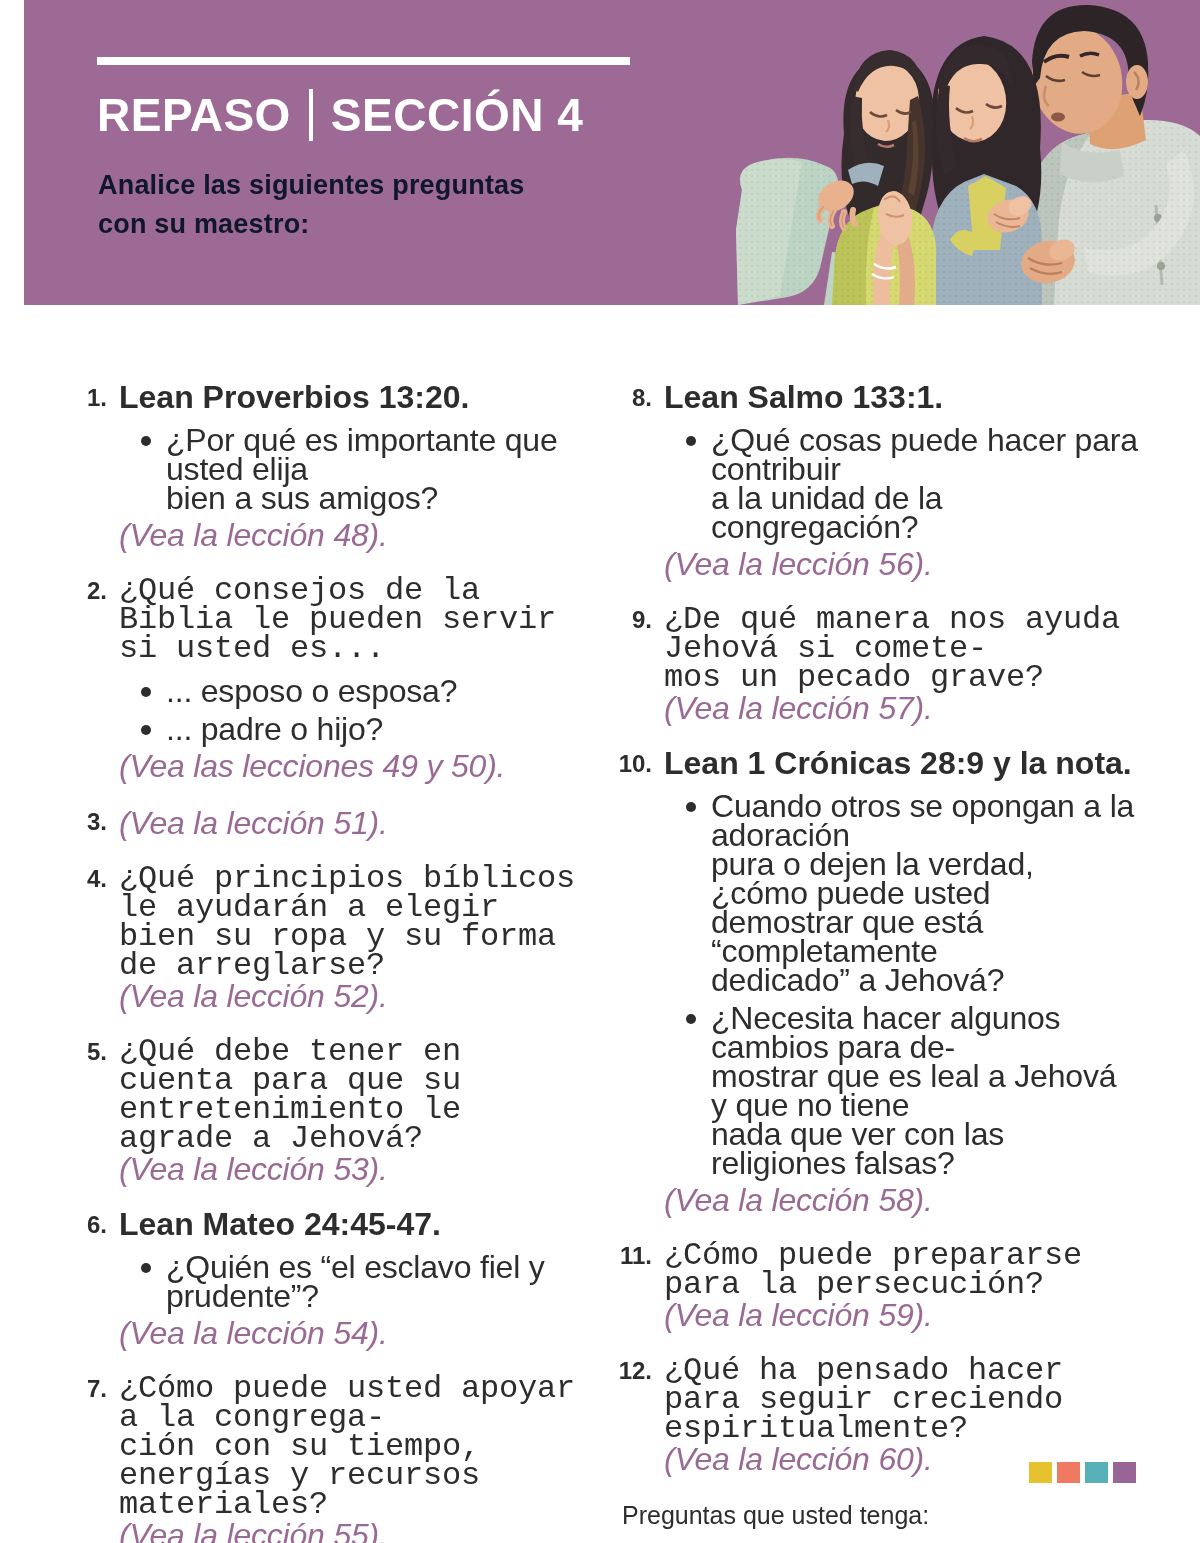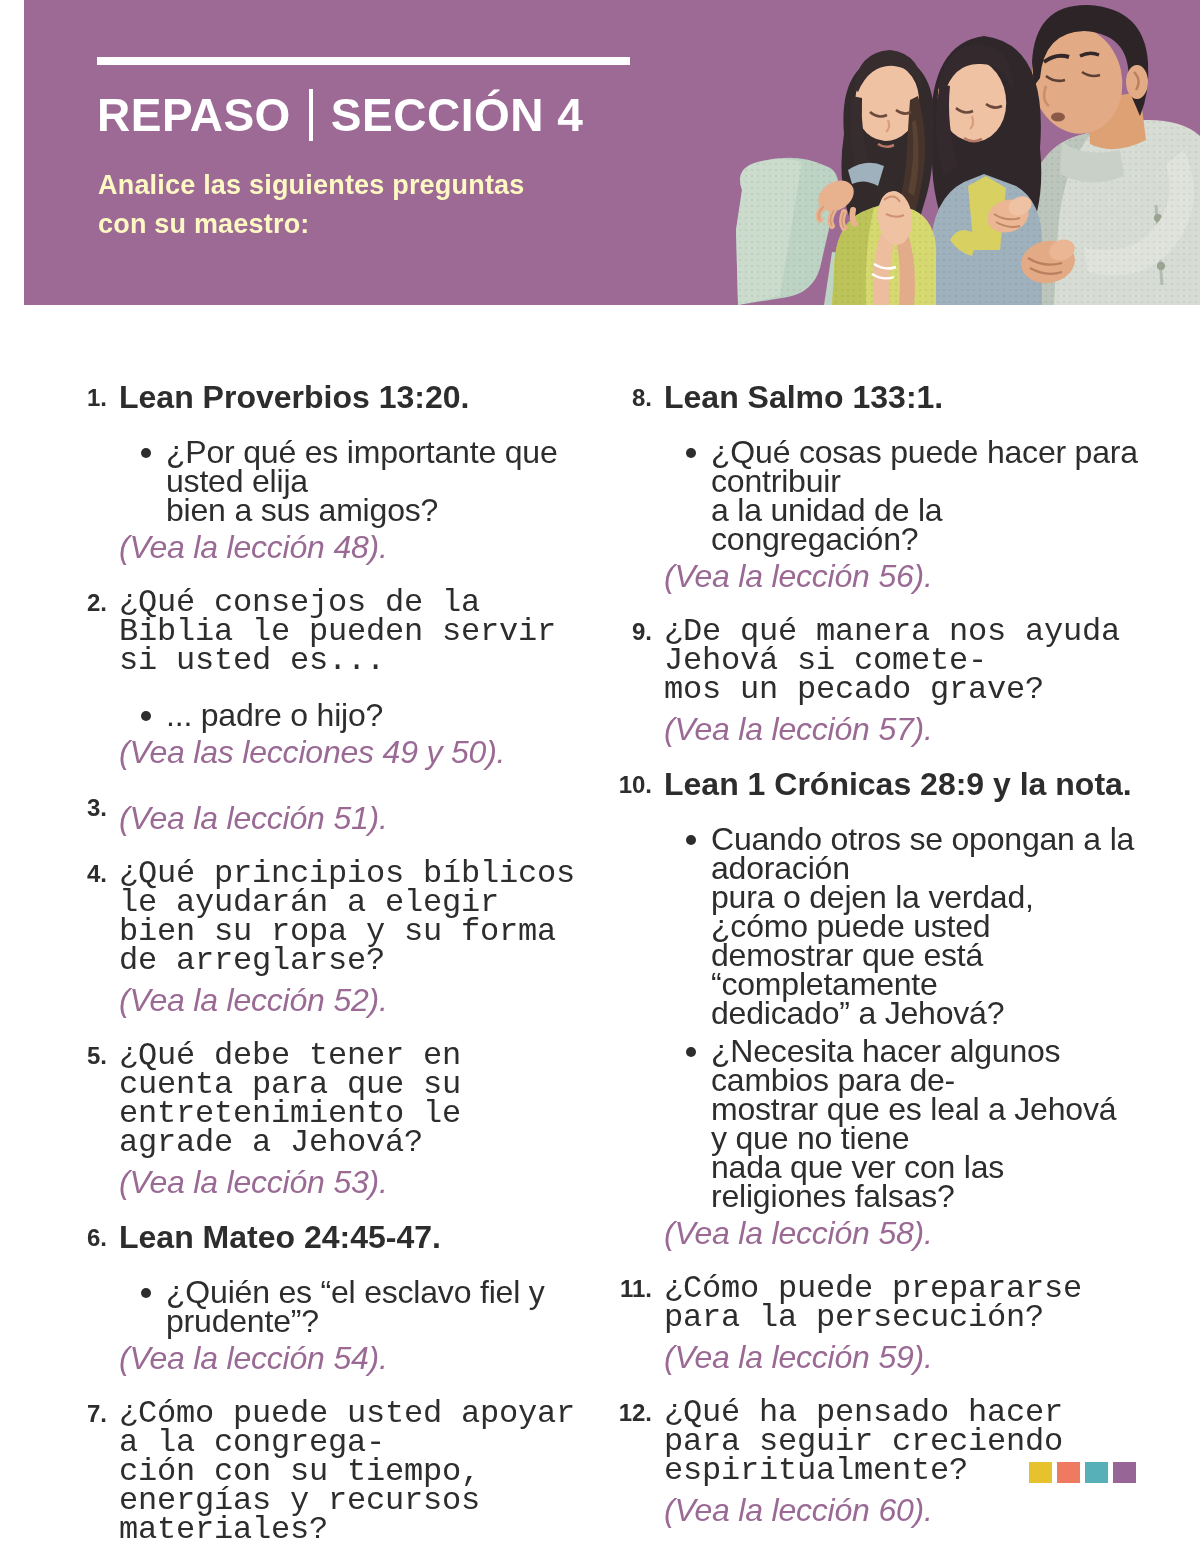--- a/index.html
+++ b/index.html
@@ -6,41 +6,41 @@
   html,body { background:#ffffff; }
   body { font-family:"Liberation Sans","DejaVu Sans",sans-serif; color:#2d2d2d; }
   .page { position:relative; width:1200px; height:1543px; background:#ffffff; overflow:hidden; }
 
   
   .header-band { position:absolute; left:0; top:0; width:1200px; height:305px; background:#9d6a96; }
   .header-rule { position:absolute; left:73px; top:57px; width:533px; height:8px; background:#ffffff; }
   .header-title { position:absolute; left:73px; top:88px; display:flex; align-items:center;
                   color:#ffffff; font-size:46px; font-weight:700; letter-spacing:.5px; white-space:nowrap; }
   .title-divider { width:4px; height:52px; background:#ffffff; margin:0 18px; }
-  .header-subtitle { position:absolute; left:74px; top:166px; color:#fef9c3; font-size:27px;
+  .header-subtitle { position:absolute; left:74px; top:166px; color:#0f172a; font-size:27px;
                      line-height:39px; font-weight:700; white-space:pre-line; letter-spacing:.2px; }
   .illustration { position:absolute; right:0; top:0; width:492px; height:305px; }
 
   
   .col { position:absolute; top:383px; }
   .col-left  { left:83px;  width:505px; }
   .col-right { left:616px; width:522px; }
   .question { display:grid; column-gap:12px; margin-bottom:26px; }
   .col-left  .question { grid-template-columns:24px 1fr; }
   .col-right .question { grid-template-columns:36px 1fr; }
   .q-number { font-size:24px; line-height:29px; font-weight:700; text-align:right; }
   .q-body { font-size:32px; line-height:29px; }
   .q-heading { font-weight:700; white-space:pre-line; }
   .q-text { white-space:pre-line; letter-spacing:-0.2px;font-family:Liberation Mono, monospace; }
-  .bullets { margin-top:26px; }
+  .bullets { margin-top:14px; }
   .bullet { display:flex; margin-left:22px; }
   .bullet + .bullet { margin-top:9px; }
   .bullet-dot { flex:none; width:10px; height:10px; border-radius:50%; background:#2d2d2d; margin:10px 15px 0 0; }
   .bullet-text { white-space:pre-line; letter-spacing:-0.2px; }
-  .q-ref { color:#9a6a95; font-style:italic; margin-top:11px; letter-spacing:-0.2px; }
+  .q-ref { color:#9a6a95; font-style:italic; margin-top:2px; letter-spacing:-0.2px; }
   .q-ref.after-bullets { margin-top:8px; }
 
   
   .notes { margin-top:26px; padding-left:6px; }
   .notes-label { font-size:25px; font-weight:400; line-height:30px; }
   .note-line { height:33px; border-bottom:2px solid #757575; width:512px; margin-left:1px; }
   .note-line:first-of-type { margin-top:9px; }
 
   
   .footer-squares { position:absolute; left:1029px; top:1462px; display:flex; gap:5px; }
@@ -175,20 +175,24 @@
         </div>
       </div>
       <div class="question">
         <div class="q-number">2.</div>
         <div class="q-body">
           <div class="q-text">¿Qué consejos de la Biblia le pueden servir
 si usted es...</div>
           <div class="bullets">
             <div class="bullet">
               <span class="bullet-dot"></span>
+              <span class="bullet-text">... esposo o esposa?</span>
+            </div>
+            <div class="bullet">
+              <span class="bullet-dot"></span>
               <span class="bullet-text">... padre o hijo?</span>
             </div>
           </div>
           <div class="q-ref after-bullets">(Vea las lecciones 49 y 50).</div>
         </div>
       </div>
       <div class="question">
         <div class="q-number">3.</div>
         <div class="q-body">
           <div class="q-ref">(Vea la lección 51).</div>

